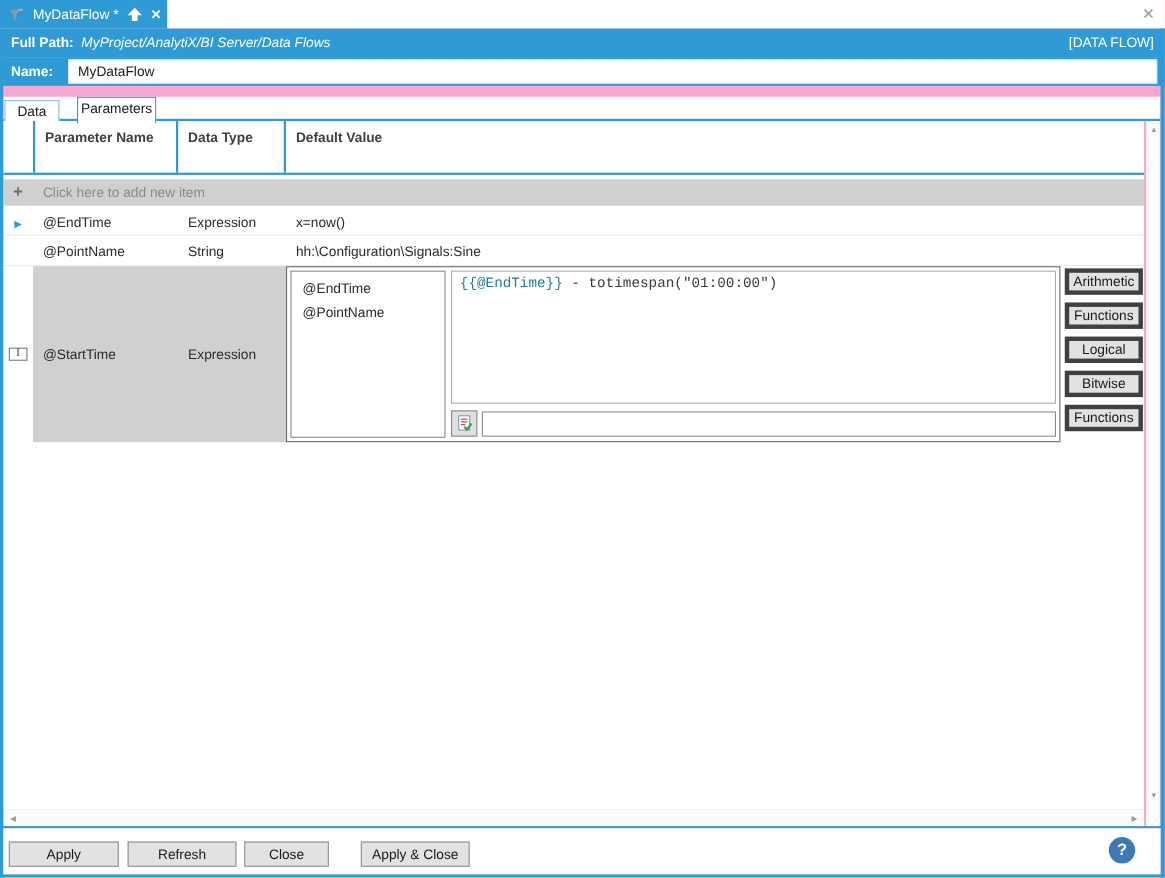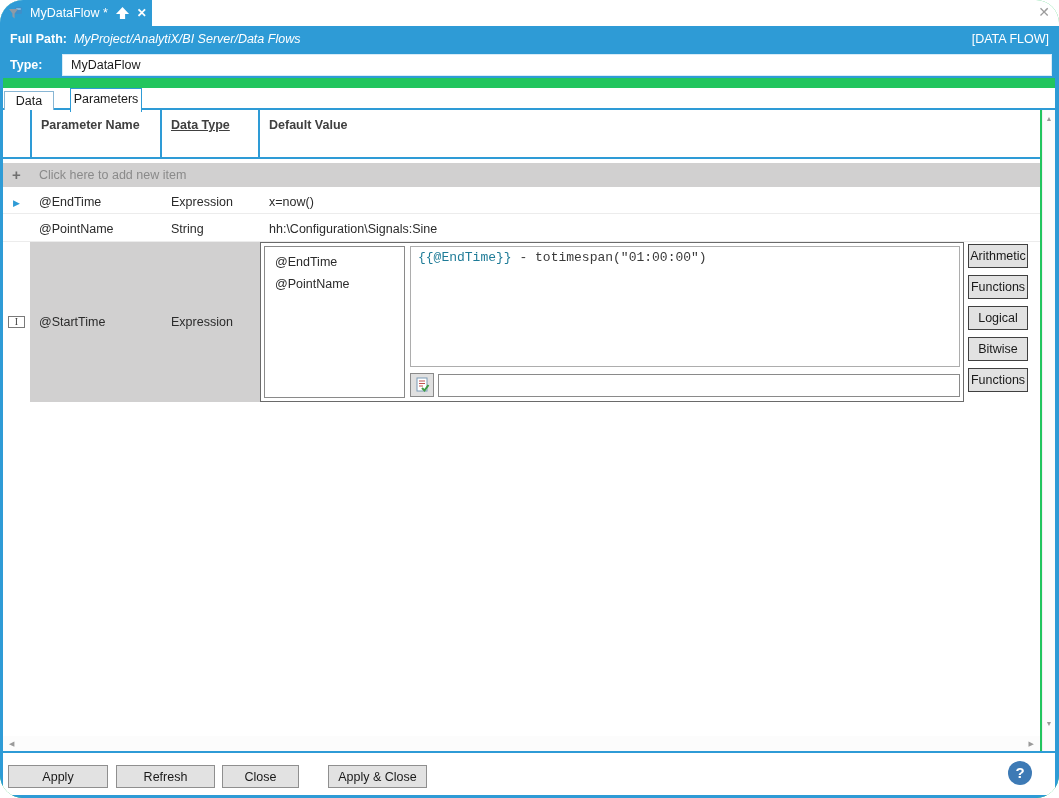--- a/index.html
+++ b/index.html
@@ -1,18 +1,18 @@
 <!DOCTYPE html>
 <html><head>
 <meta charset="utf-8">
 <style>
   * { margin:0; padding:0; box-sizing:border-box; }
   html,body { background:#fff; }
   body { font-family:"Liberation Sans", sans-serif; font-size:12.5px; color:#2b2b2b; }
-  .window { position:relative; width:1059px; height:798px; background:#22c55e; overflow:hidden;border-radius:23px; }
+  .window { position:relative; width:1059px; height:798px; background:#f9a8d4; overflow:hidden; }
 
   
   .border-left  { position:absolute; left:0; top:26px; bottom:0; width:3px;  background:#2E9BD6; z-index:5;}
   .border-right { position:absolute; right:0; top:26px; bottom:0; width:4px; background:#2E9BD6; z-index:5;}
   .border-bottom{ position:absolute; left:0; right:0; bottom:0; height:3px;  background:#2E9BD6; z-index:6;}
 
   
   .titlebar { position:absolute; top:0; left:0; right:0; height:26px; background:#fff; }
   .doc-tab { position:absolute; left:0; top:0; width:152px; height:26px; background:#2E9BD6; color:#fff;
              display:flex; align-items:center; padding:0 8px; gap:7px; cursor:default; }
@@ -37,21 +37,21 @@
   .tab { position:absolute; background:#fff; text-align:center; cursor:pointer; color:#1a1a1a; }
   .tab-inactive { left:1px; top:3px; height:19px; width:50px; border:1px solid #88b6d4; border-bottom:none; line-height:18px; }
   .tab-active { left:67px; top:0; height:24px; width:72px; border:1px solid #2E9BD6; border-bottom:none; line-height:21px; z-index:3; }
 
   
   .grid-area { position:absolute; top:110px; left:3px; width:1037px; bottom:62px; background:#fff; overflow:hidden; }
   .grid-header { display:flex; height:49px; border-bottom:2px solid #2E9BD6; background:#fff; }
   .gh-cell { font-weight:bold; color:#404040; line-height:31px; padding-left:9px; }
   .gh-sel  { width:27px; padding:0; }
   .gh-name { width:130px; border-left:2px solid #2E9BD6; }
-  .gh-type { width:98px;  border-left:2px solid #2E9BD6;text-decoration:underline; }
+  .gh-type { width:98px;  border-left:2px solid #2E9BD6; }
   .gh-val  { flex:1;      border-left:2px solid #2E9BD6; }
 
   .add-row { display:flex; align-items:center; height:24px; background:#D1D0D0; margin-top:4px; cursor:pointer; }
   .add-plus { width:27px; text-align:center; color:#6f6f6f; font-size:15px; font-weight:bold; line-height:24px; }
   .add-text { color:#8a8a8a; padding-left:9px; }
 
   .data-row { display:flex; align-items:center; height:24px; margin-top:3px; border-bottom:1px solid #ececec; background:#fff; }
   .dr-sel  { width:27px; text-align:center; }
   .dr-name { width:130px; padding-left:9px; }
   .dr-type { width:98px;  padding-left:11px; }
@@ -74,21 +74,21 @@
                  font-size:13px; white-space:pre; overflow:hidden; cursor:text; }
   .expr-token { color:#1E7B97; }
   .expr-rest  { color:#3a3a3a; }
   .expr-bottom { display:flex; margin-top:6px; align-items:center; }
   .validate-btn { width:24px; height:24px; background:#e0e0e0; border:1px solid #8a8a8a; display:flex;
                   align-items:center; justify-content:center; cursor:pointer; }
   .expr-search { flex:1; height:23px; margin-left:4px; border:1px solid #8a8a8a; padding:0 6px;
                  font-family:"Liberation Sans",sans-serif; font-size:12.5px; outline:none; }
 
   .cat-buttons { display:flex; flex-direction:column; margin-left:4px; padding-top:2px; }
-  .cat-btn { width:60px; height:24px; margin-bottom:7px; background:#e2e2e2; border:1px solid #404040;
+  .cat-btn { width:71px; height:24px; margin-bottom:7px; background:#e2e2e2; border:4px solid #404040;
              font-family:"Liberation Sans",sans-serif; font-size:12.5px; color:#1a1a1a; cursor:pointer; }
 
   
   .v-scrollbar { position:absolute; top:110px; right:4px; width:13px; height:641px; background:#fcfcfc;
                  border-left:1px solid #f0f0f0; z-index:4; }
   .v-up   { position:absolute; top:5px;  left:0; right:0; text-align:center; color:#9a9a9a; font-size:7px; cursor:pointer; }
   .v-down { position:absolute; bottom:24px; left:0; right:0; text-align:center; color:#9a9a9a; font-size:7px; cursor:pointer; }
   .h-scrollbar { position:absolute; left:3px; width:1037px; bottom:47px; height:15px; background:#fcfcfc; z-index:4; }
   .h-left  { position:absolute; left:6px;  top:4px; color:#9a9a9a; font-size:7px; cursor:pointer; }
   .h-right { position:absolute; right:6px; top:4px; color:#9a9a9a; font-size:7px; cursor:pointer; }
@@ -134,21 +134,21 @@
     <span class="window-close">✕</span>
   </div>
 
   <div class="fullpath-bar">
     <span class="fp-label">Full Path:</span>
     <span class="fp-value">MyProject/AnalytiX/BI Server/Data Flows</span>
     <span class="type-badge">[DATA FLOW]</span>
   </div>
 
   <div class="name-bar">
-    <span class="name-label">Type:</span>
+    <span class="name-label">Name:</span>
     <input class="name-input" type="text" value="MyDataFlow" style="">
   </div>
 
   <div class="tabstrip">
     <div class="tab tab-inactive">Data Flow</div>
     <div class="tab tab-active">Parameters</div>
   </div>
 
   <div class="grid-area">
 

